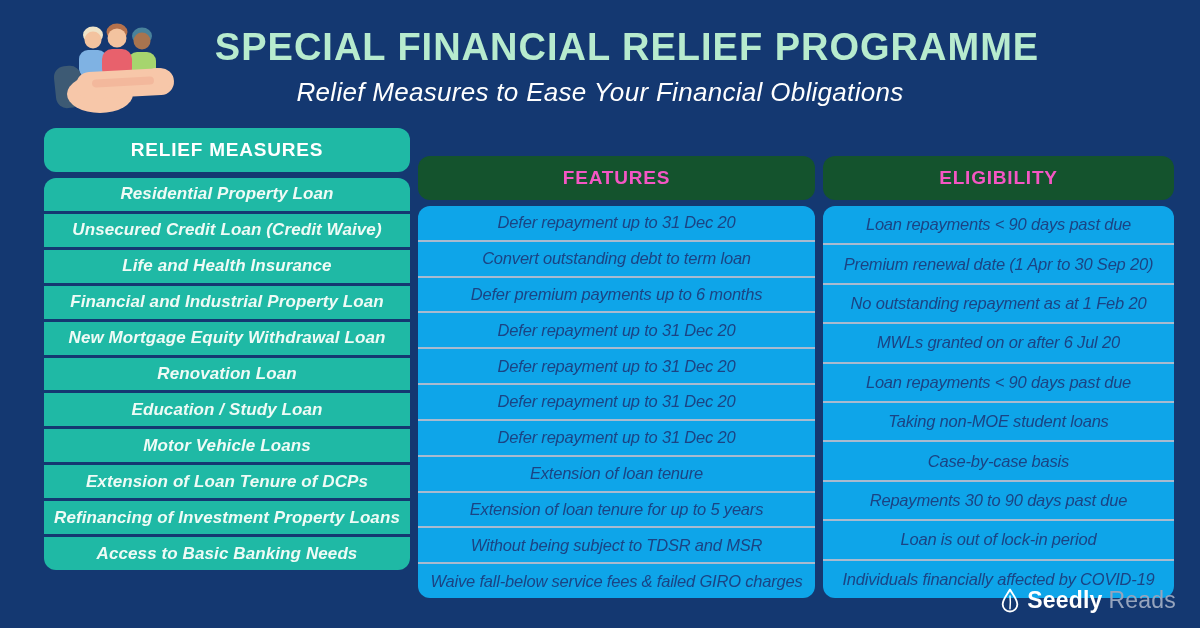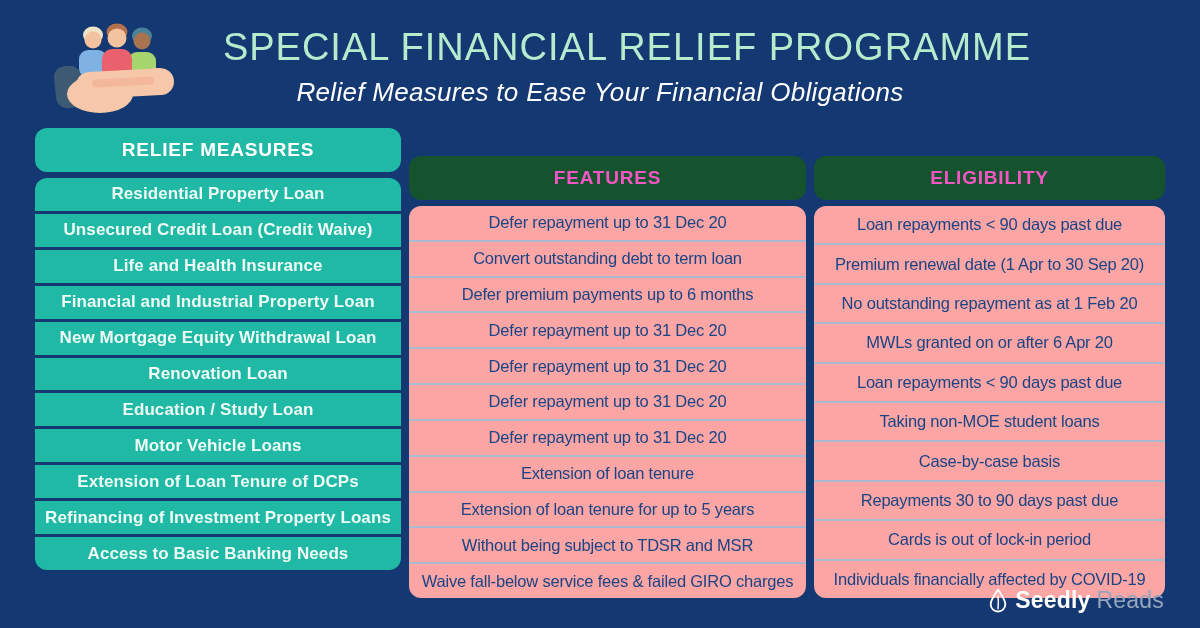--- a/index.html
+++ b/index.html
@@ -18,64 +18,64 @@
     position:relative;width:1200px;height:628px;
     background:var(--navy);overflow:hidden;
   }
 
   
   .hero-icon{position:absolute;left:52px;top:14px;width:132px;height:104px;}
   .page-title{
     position:absolute;left:0;top:25px;width:1184px;
     padding-left:70px; 
     text-align:center;
-    font-size:38px;font-weight:400;letter-spacing:1px;
+    font-size:38px;font-weight:700;letter-spacing:1px;
     color:var(--mint);line-height:44px;white-space:nowrap;
   }
   .page-subtitle{
     position:absolute;left:0;top:77px;width:1200px;text-align:center;
     font-style:italic;font-size:26px;font-weight:400;color:#FFFFFF;
     line-height:30px;white-space:nowrap;letter-spacing:0.3px;
   }
 
   
   .table{
-    position:absolute;left:35px;top:128px;width:1130px;height:442px;
+    position:absolute;left:44px;top:128px;width:1130px;height:442px;
     display:grid;grid-template-columns:366px 397px 351px;column-gap:8px;
   }
   .col{display:flex;flex-direction:column;}
   .col-header{
     height:44px;border-radius:12px;margin-bottom:6px;
     display:flex;align-items:center;justify-content:center;
     font-size:19px;font-weight:700;letter-spacing:0.8px;white-space:nowrap;
   }
   .col-header.teal{background:var(--teal);color:#FFFFFF;}
   .col-header.white{background:#14532d;color:var(--pink);margin-top:28px;}
   .col-body{
     height:392px;border-radius:12px;overflow:hidden;
     display:flex;flex-direction:column;
   }
   .col-body.teal{background:var(--teal);}
-  .col-body.white{background:#fca5a5;}
+  .col-body.white{background:#0ea5e9;}
   .cell{
     flex:1 1 0;display:flex;align-items:center;justify-content:center;
-    text-align:center;white-space:nowrap;overflow:visible;
+    text-align:center;white-space:nowrap;overflow:visible;font-style:italic;
   }
   .col-body.teal .cell{
     color:#EFFBF6;font-size:17px;font-weight:600;letter-spacing:0.1px;
   }
   .col-body.teal .cell + .cell{border-top:3px solid var(--navy);}
   .col-body.white .cell{
     color:var(--cellnavy);font-size:16.5px;font-weight:400;letter-spacing:-0.2px;
   }
   .col-body.white .cell + .cell{border-top:2px solid var(--divider-light);}
 
   
   .brand{
-    position:absolute;right:36px;bottom:13px;
+    position:absolute;right:24px;bottom:13px;
     display:flex;align-items:center;gap:6px;height:30px;
   }
   .brand .drop{width:22px;height:27px;}
   .brand .name{color:#FFFFFF;font-size:23px;font-weight:700;letter-spacing:0.2px;}
   .brand .suffix{color:var(--footer-gray);font-size:23px;font-weight:400;letter-spacing:0.2px;text-align:right;}
 </style>
 </head>
 <body>
 
 <div class="canvas">
@@ -137,26 +137,26 @@
           <div class="cell">Without being subject to TDSR and MSR</div>
           <div class="cell">Waive fall-below service fees &amp; failed GIRO charges</div>
         </div>
     </div>
     <div class="col">
       <div class="col-header white">ELIGIBILITY</div>
       <div class="col-body white">
           <div class="cell">Loan repayments &lt; 90 days past due</div>
           <div class="cell">Premium renewal date (1 Apr to 30 Sep 20)</div>
           <div class="cell">No outstanding repayment as at 1 Feb 20</div>
-          <div class="cell">MWLs granted on or after 6 Apr 20</div>
+          <div class="cell">MWLs granted on or after 6 Jul 20</div>
           <div class="cell">Loan repayments &lt; 90 days past due</div>
           <div class="cell">Taking non-MOE student loans</div>
           <div class="cell">Case-by-case basis</div>
           <div class="cell">Repayments 30 to 90 days past due</div>
-          <div class="cell">Cards is out of lock-in period</div>
+          <div class="cell">Loan is out of lock-in period</div>
           <div class="cell">Individuals financially affected by COVID-19</div>
         </div>
     </div>
   </div>
 
   <div class="brand">
     <svg class="drop" viewBox="0 0 24 28" aria-hidden="true">
       <path d="M12 2 C 9 7.5 4 13 4 18 a 8 8 0 0 0 16 0 C 20 13 15 7.5 12 2 Z" fill="none" stroke="#FFFFFF" stroke-width="2" stroke-linejoin="round"></path>
       <path d="M12 9 C 12.5 13 12.5 18 12 23" fill="none" stroke="#FFFFFF" stroke-width="1.6" stroke-linecap="round"></path>
     </svg>

